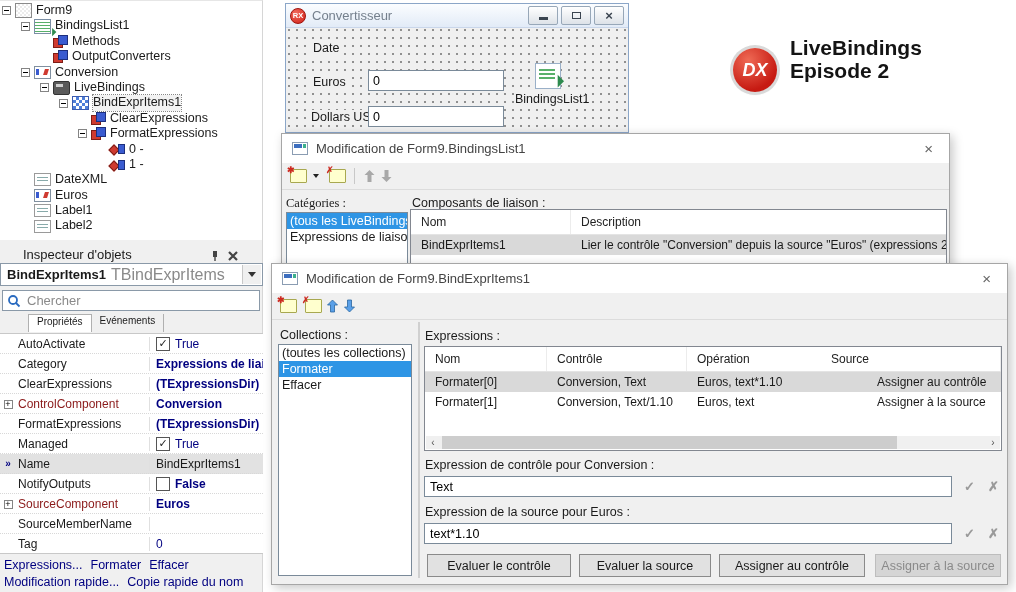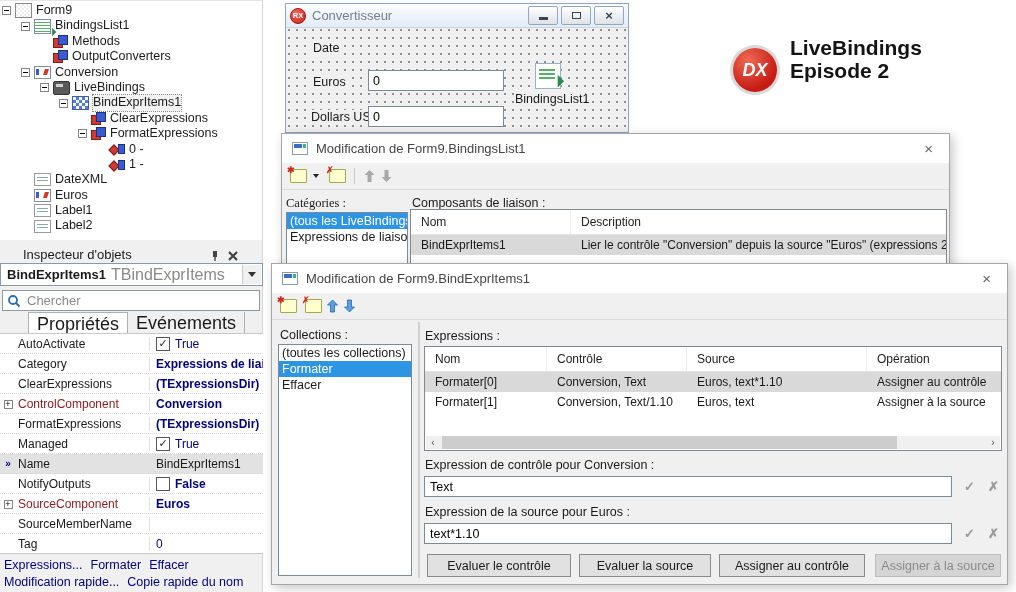--- a/index.html
+++ b/index.html
@@ -39,21 +39,21 @@
   .insp-head .sp{flex:1;}
   .hicon{width:12px;height:12px;margin-left:6px;display:inline-block;}
   .combo{position:absolute;left:0;top:23px;width:263px;height:23px;background:#fff;border:1px solid #8a99a8;box-sizing:border-box;display:flex;align-items:center;padding-left:6px;}
   .combo b{font-size:13px;}
   .combo .typ{color:#8a8a8a;margin-left:5px;font-size:16px;}
   .combo-btn{position:absolute;right:1px;top:1px;bottom:1px;width:18px;background:#f0f0f0;border-left:1px solid #c8c8c8;display:flex;align-items:center;justify-content:center;}
   .carret{width:0;height:0;border-left:4px solid transparent;border-right:4px solid transparent;border-top:5px solid #333;}
   .search{position:absolute;left:2px;top:50px;width:258px;height:21px;background:#fff;border:1px solid #8a99a8;box-sizing:border-box;display:flex;align-items:center;padding-left:4px;}
   .search input{border:none;outline:none;flex:1;font:13px "Liberation Sans",sans-serif;color:#15803d;background:transparent;}
   .search input::placeholder{color:#8a8a8a;}
-  .tabs{position:absolute;left:0;top:74px;width:263px;height:18px;display:flex;padding-left:28px;box-sizing:border-box;font-size:18px;align-items:center;}
+  .tabs{position:absolute;left:0;top:74px;width:263px;height:18px;display:flex;padding-left:28px;box-sizing:border-box;font-size:10px;}
   .tab{padding:1px 8px 0;border-right:1px solid #b0b0b0;}
   .tab.active{background:#fff;border:1px solid #b0b0b0;border-bottom:none;}
   .pgrid{position:absolute;left:0;top:93px;width:263px;height:220px;background:#fff;border-top:1px solid #c8c8c8;box-sizing:border-box;}
   .prow{height:20px;display:flex;align-items:center;border-bottom:1px dotted #d8d8d8;box-sizing:border-box;}
   .prow.sel{background:#e2e2e2;}
   .gut{width:16px;flex:0 0 16px;text-align:center;font-size:10px;color:#000080;font-weight:bold;}
   .plus{display:inline-block;width:9px;height:9px;border:1px solid #848484;background:#fff;line-height:7px;font-size:9px;color:#000;font-weight:normal;box-sizing:border-box;}
   .pname{width:134px;flex:0 0 134px;border-right:1px solid #e0e0e0;padding-left:2px;box-sizing:border-box;overflow:hidden;white-space:nowrap;}
   .pname.red{color:#8b1a1a;}
   .pval{flex:1;padding-left:6px;display:flex;align-items:center;white-space:nowrap;overflow:hidden;}
@@ -417,22 +417,22 @@
     <div class="li">(toutes les collections)</div>
     <div class="li sel">Formater</div>
     <div class="li">Effacer</div>
   </div>
   <div style="position:absolute;left:146px;top:58px;bottom:6px;width:2px;background:#d0d0d0;"></div>
   <span class="dlabel" style="left:153px;top:65px;">Expressions :</span>
   <div class="gtable" style="left:152px;top:82px;width:578px;height:105px;">
     <div class="ghead">
       <span class="hc" style="width:122px;">Nom</span>
       <span class="hc" style="width:140px;">Contrôle</span>
+      <span class="hc" style="flex:1;border-right:none;">Opération</span>
       <span class="hc" style="width:180px;">Source</span>
-      <span class="hc" style="flex:1;border-right:none;">Opération</span>
     </div>
     <div class="grow sel">
       <span class="c" style="width:122px;">Formater[0]</span>
       <span class="c" style="width:140px;">Conversion, Text</span>
       <span class="c" style="width:180px;">Euros, text*1.10</span>
       <span class="c" style="flex:1;">Assigner au contrôle</span>
     </div>
     <div class="grow">
       <span class="c" style="width:122px;">Formater[1]</span>
       <span class="c" style="width:140px;">Conversion, Text/1.10</span>

